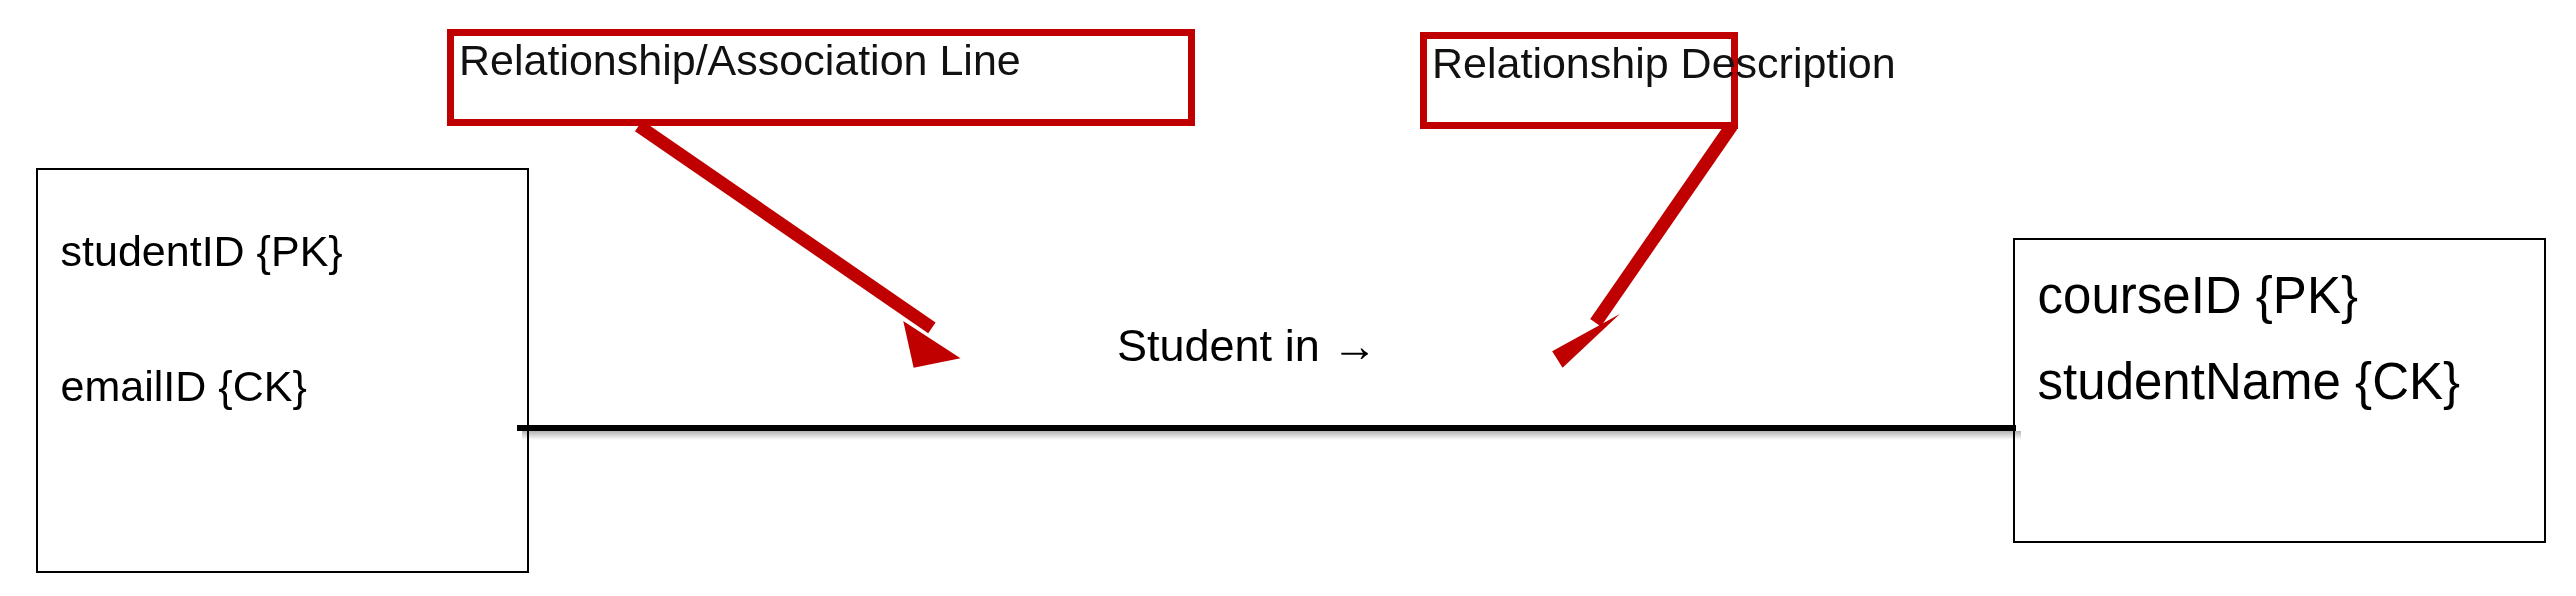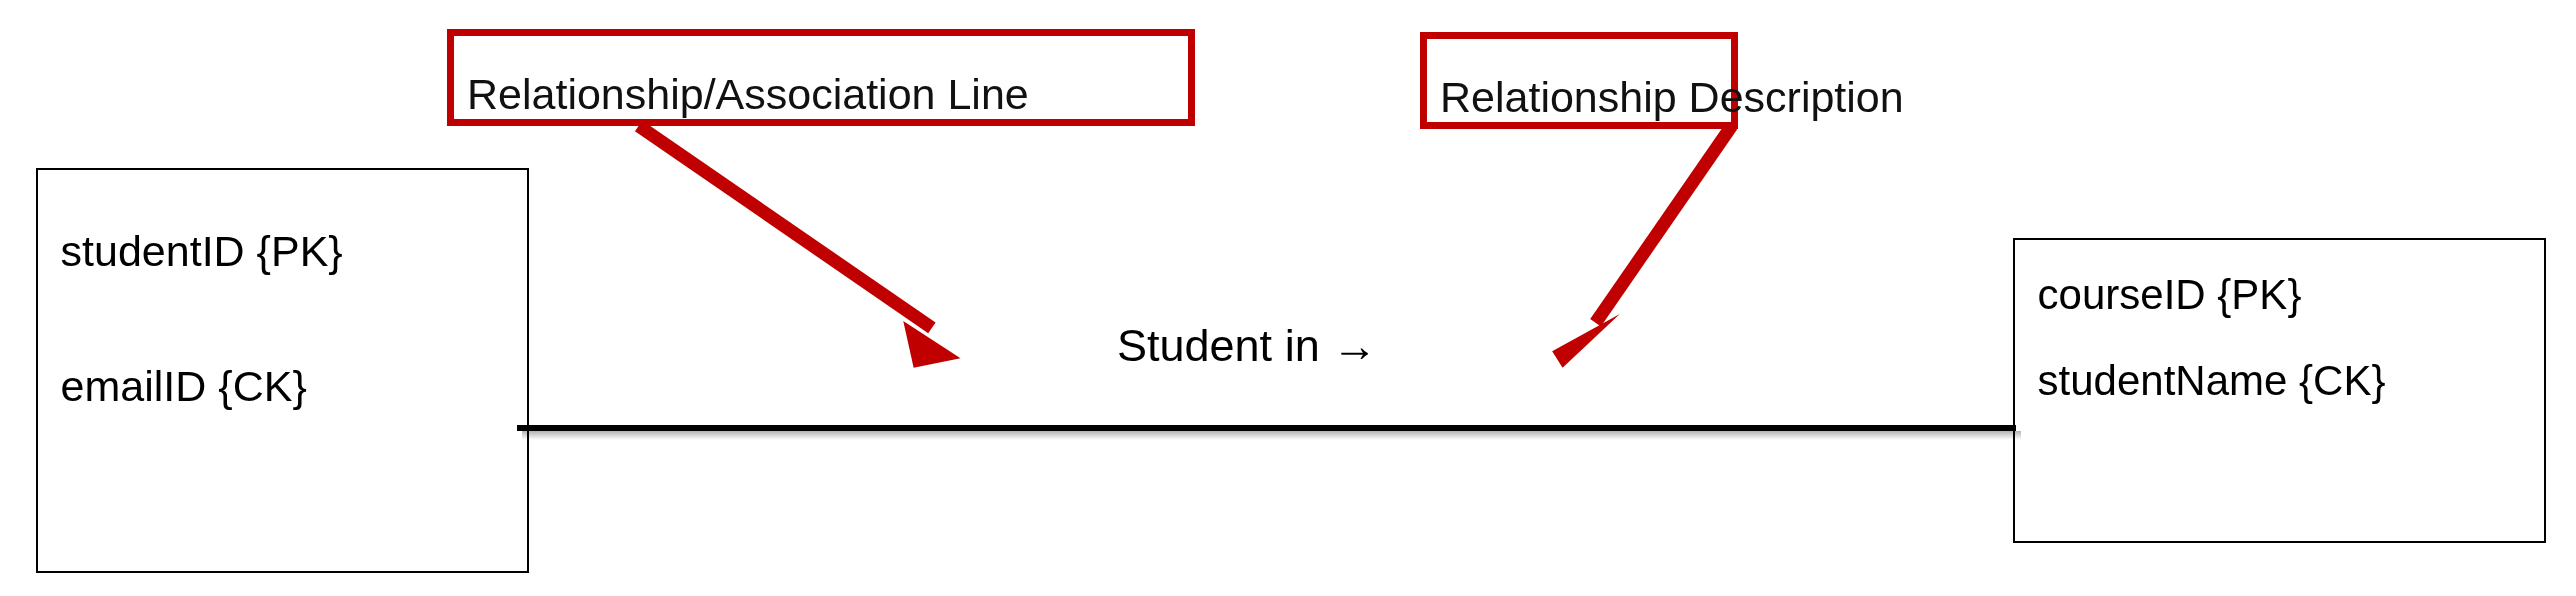--- a/index.html
+++ b/index.html
@@ -70,21 +70,21 @@
     height: 305px;
   }
   #entity-course .entity-header {
     height: 100px;
     font-size: 45px;
   }
   #entity-course .entity-body {
     height: 200px;
     padding: 12px 0 15.6px 22.6px;
   }
-  #entity-course .attr { font-size: 42px; }
+  #entity-course .attr { font-size: 51px; }
 
   
   #relationship-line {
     position: absolute;
     left: 517px;
     top: 425px;
     width: 1499px;
     height: 6px;
     background: #000000;
   }
@@ -108,22 +108,22 @@
     white-space: nowrap;
   }
 
   
   .callout {
     position: absolute;
     background: #ffffff;
     border: 7.8px solid #C00000;
     box-sizing: border-box;
     display: flex;
-    align-items: flex-end;
-    padding-left: 13px;
+    align-items: flex-start;
+    padding-left: 5px;
   }
   .callout-text {
     font-size: 43px;
     color: #111111;
     white-space: nowrap;
   }
   #callout-assoc-line {
     left: 447px;
     top: 29px;
     width: 748px;

